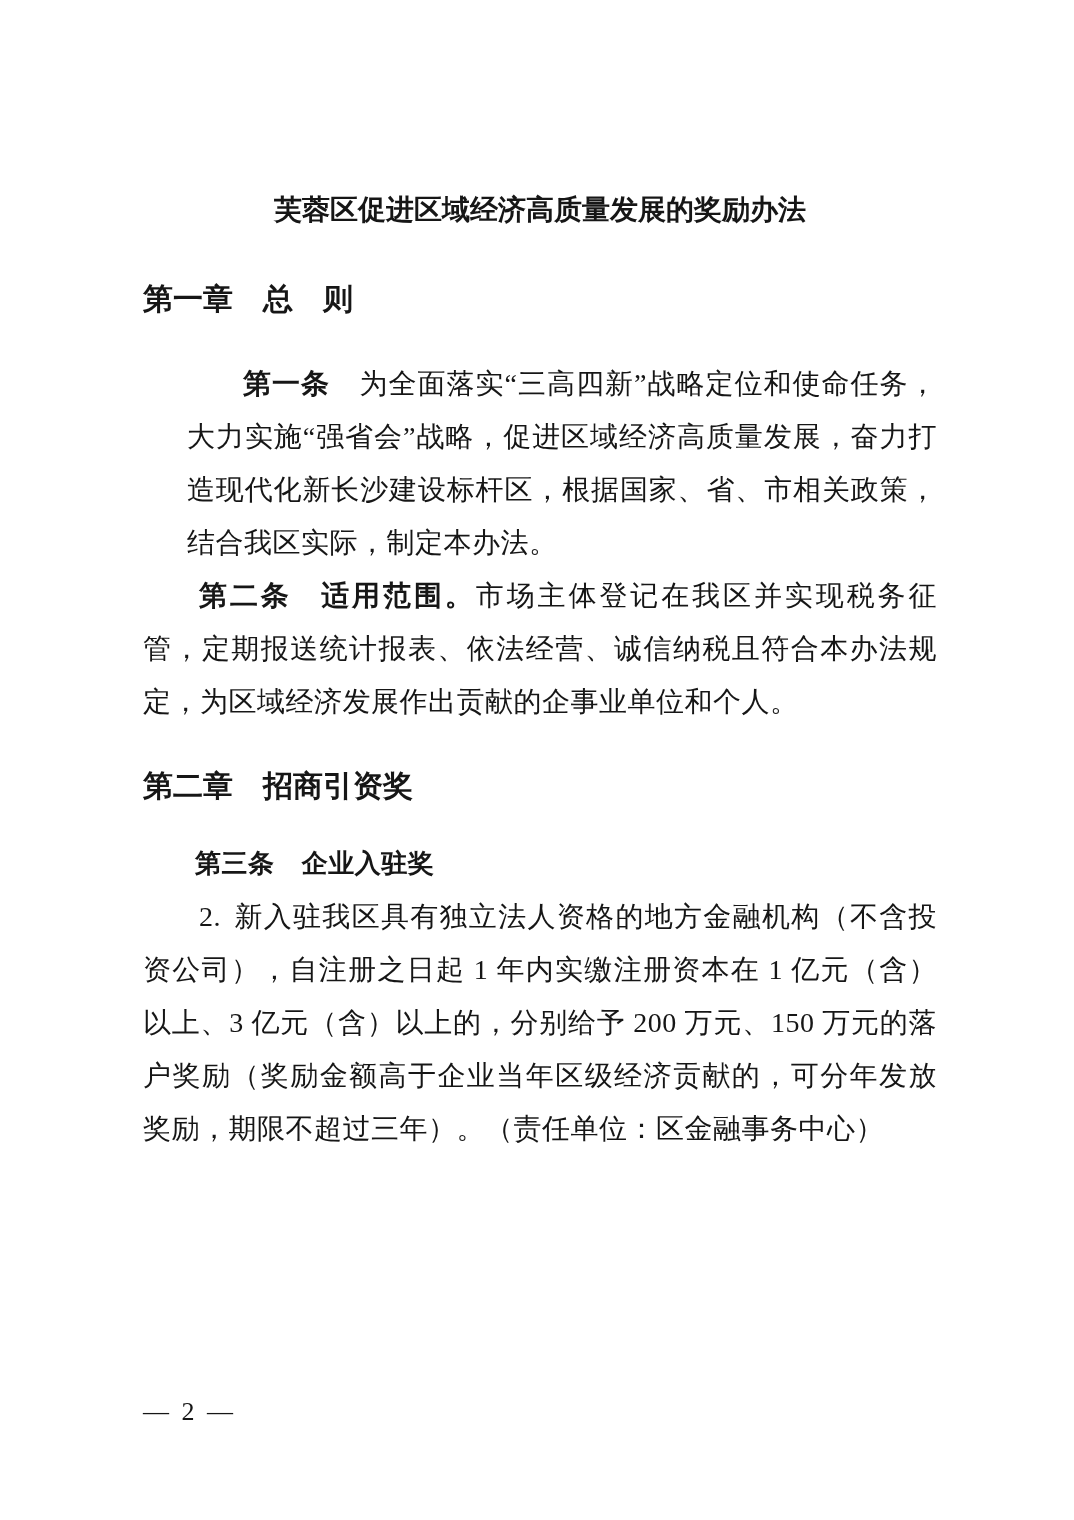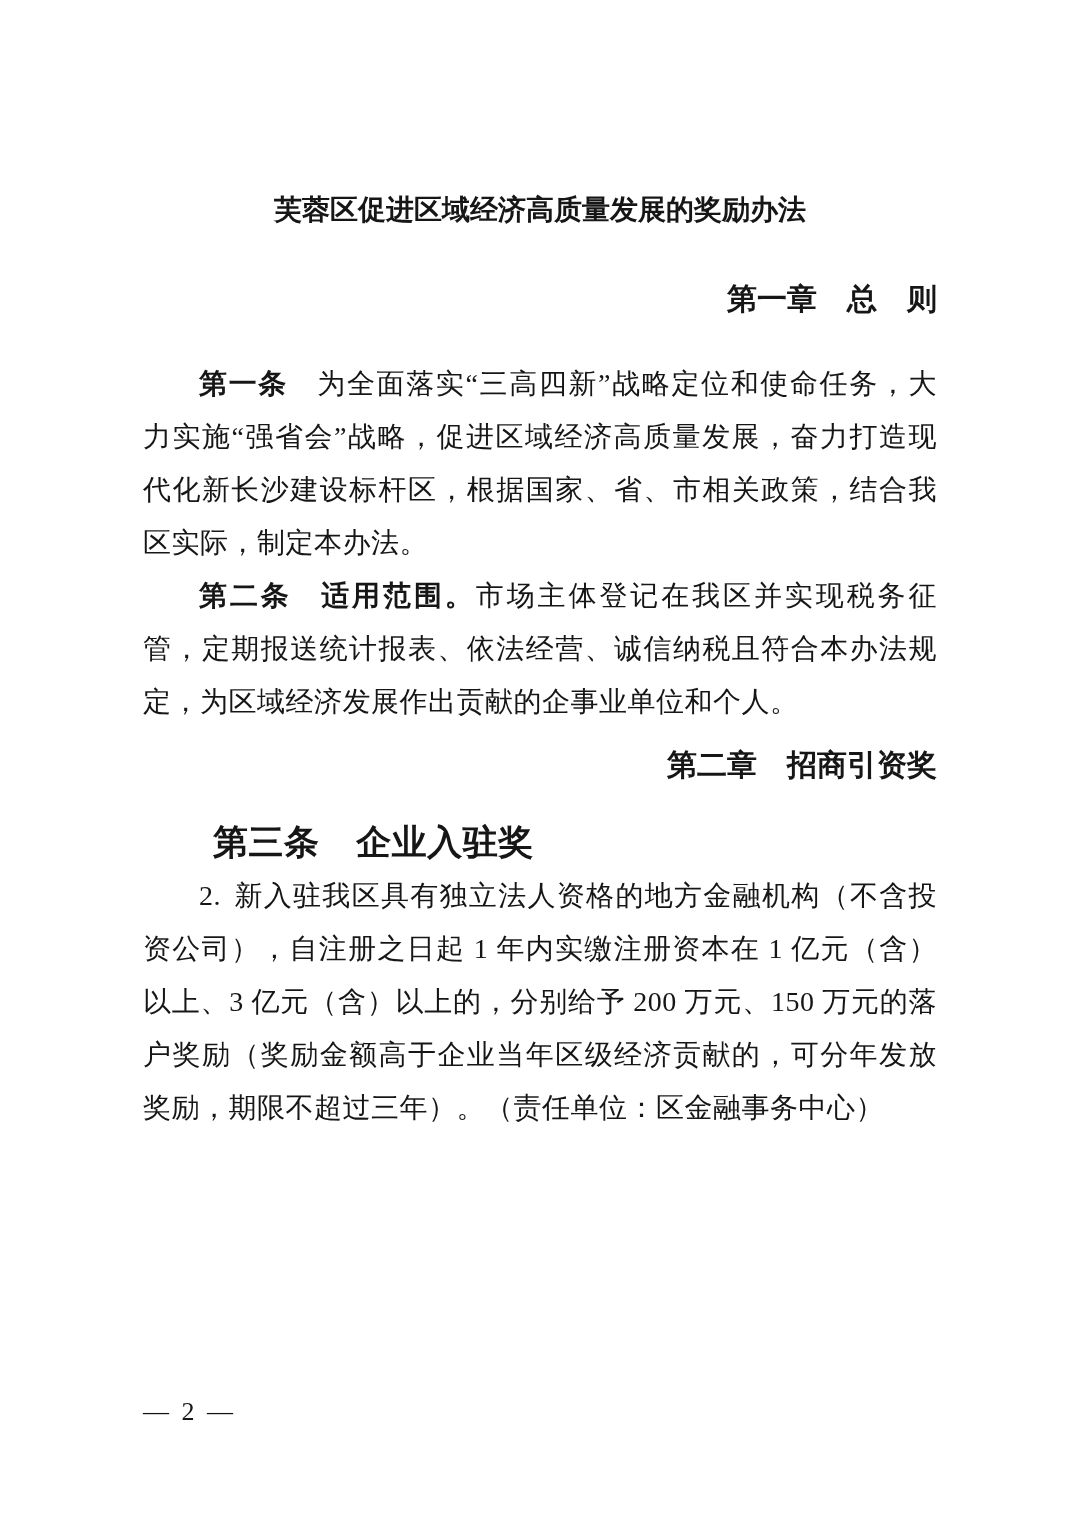--- a/index.html
+++ b/index.html
@@ -26,39 +26,39 @@
     line-height: 48px;
     text-align: center;
     white-space: nowrap;
   }
   .chapter-heading {
     margin: 0;
     font-family: "Liberation Sans", "DejaVu Sans", sans-serif;
     font-weight: 700;
     font-size: 30px;
     line-height: 32px;
-    text-align: right;
+    text-align: left;
   }
   #ch1-heading { margin-top: 49px; }
-  #ch2-heading { margin-top: 21px; }
+  #ch2-heading { margin-top: 42px; }
   .para {
     margin: 0;
     font-family: "Liberation Serif", "DejaVu Serif", serif;
     font-weight: 400;
     font-size: 28px;
     line-height: 53px;
     text-align: justify;
     text-indent: 2em;
     letter-spacing: 0.5px;
   }
-  .first-para { margin-top: 42px; }
+  .first-para { margin-top: 42px; margin-left: 44px; }
   .article-title-line {
     margin-top: 35px;
     font-weight: 700;
-    font-size: 35px;
+    font-size: 26px;
   }
   .bold { font-weight: 700; }
   .lead-gap { margin-right: 1.05em; }
   .item-number { margin-right: 0.45em; }
   sup.footnote {
     font-size: 17px;
     line-height: 0;
     vertical-align: super;
   }
   .page-number {

